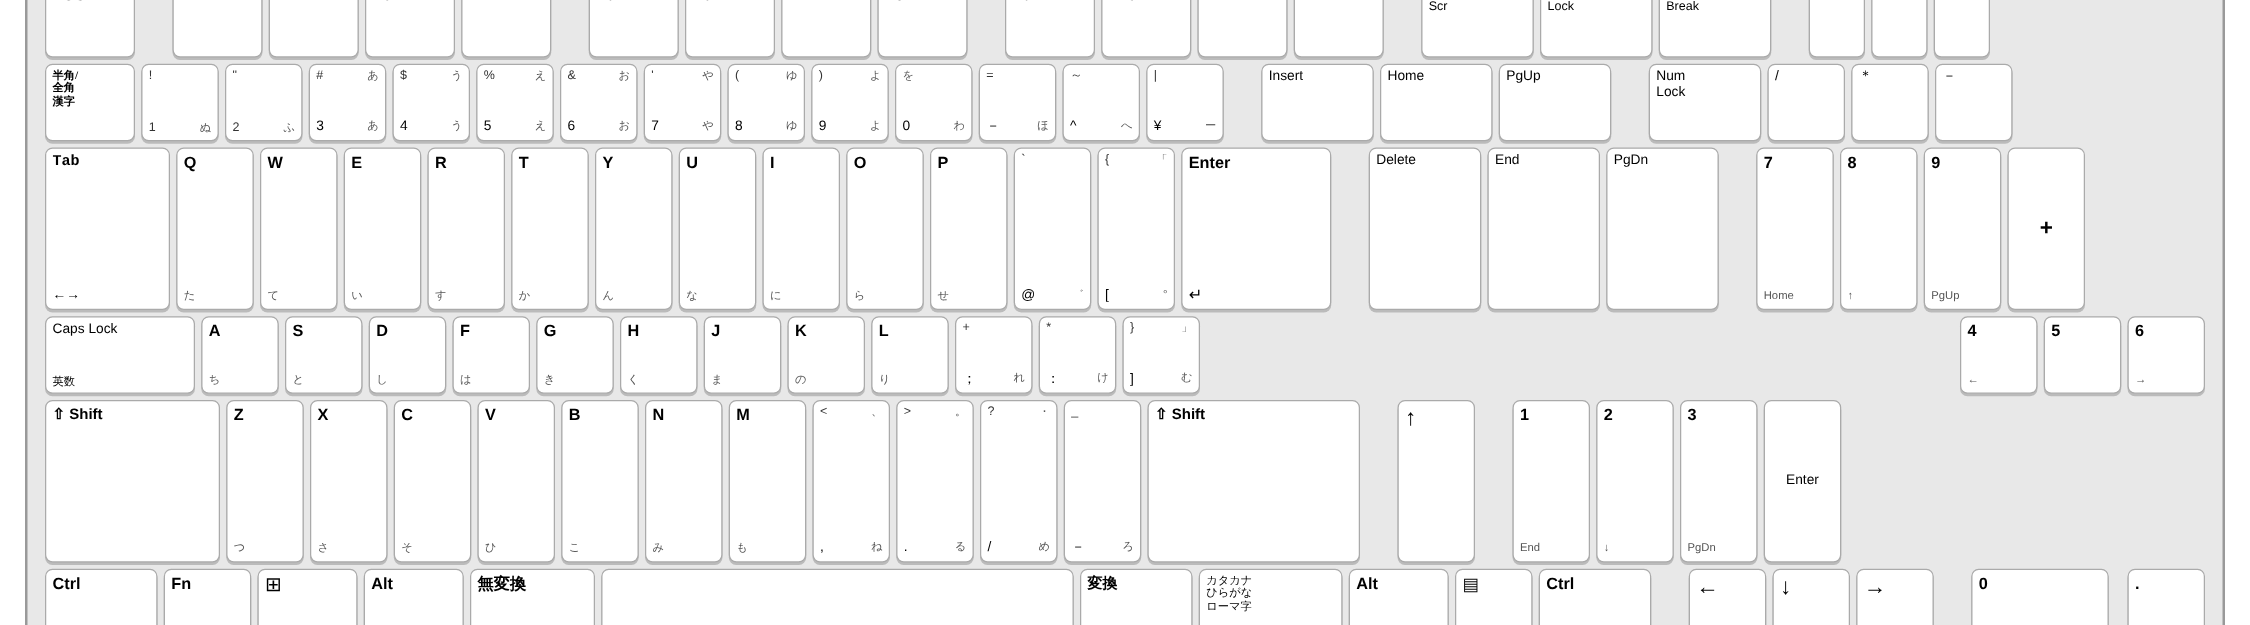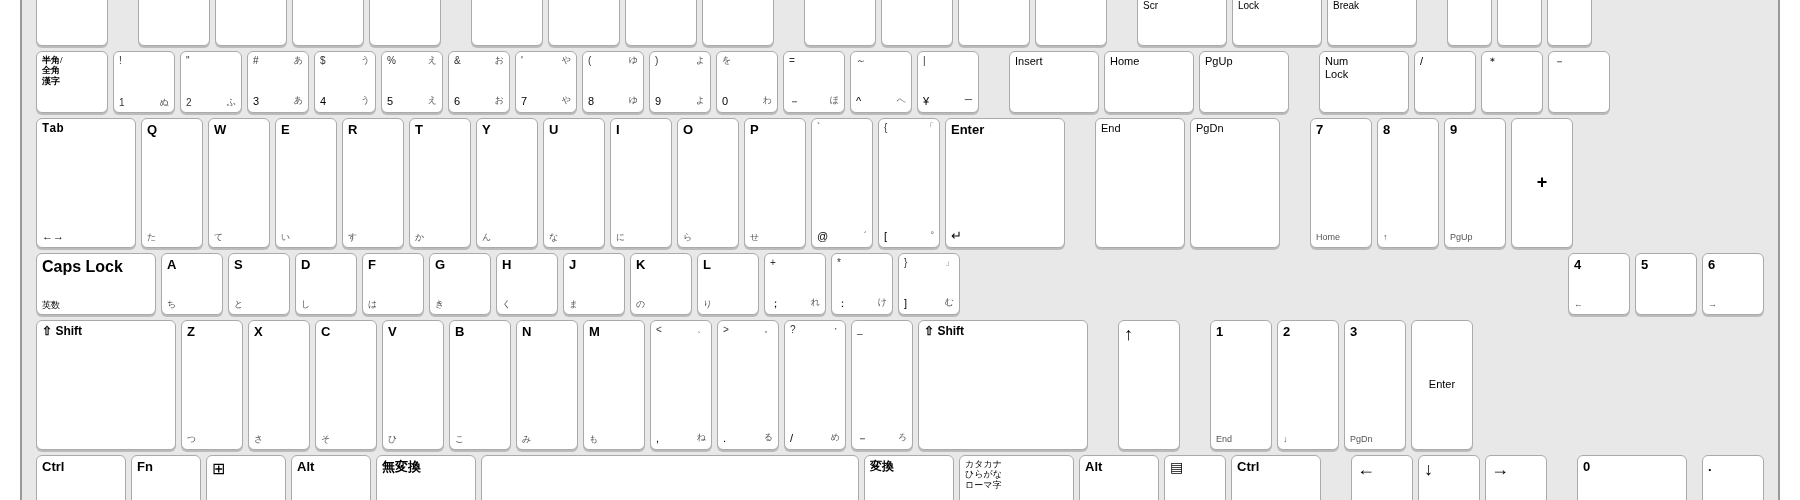--- a/index.html
+++ b/index.html
@@ -375,20 +375,23 @@
           <span>[</span>
           <span class="jp" style="font-size:9px;">°</span>
         </div>
     </div>
     <div class="key key-enter" style="min-width:120px;">
       <span style="font-size:13px;font-weight:bold;">Enter</span>
       <span style="font-size:13px;">↵</span>
     </div>
     <div class="separator"></div>
     <div class="key key-wide">
+        <span>Delete</span>
+      </div>
+    <div class="key key-wide">
         <span>End</span>
       </div>
     <div class="key key-wide">
         <span>PgDn</span>
       </div>
     <div class="separator"></div>
     <div class="key">
       <div><span class="main">7</span></div>
       <div><span class="jp" style="font-size:9px;">Home</span></div>
     </div>
@@ -400,21 +403,21 @@
       <div><span class="main">9</span></div>
       <div><span class="jp" style="font-size:9px;">PgUp</span></div>
     </div>
     <div class="key key-numplus key-tall" style="display:flex;align-items:center;justify-content:center;">
       <span style="font-size:18px;font-weight:bold;">+</span>
     </div>
   </div>
 
   <div class="row">
     <div class="key key-caps" style="min-width:120px;">
-      <span style="font-size:16px;font-weight:bold;">Caps Lock</span>
+      <span style="font-size:11px;font-weight:normal;">Caps Lock</span>
       <span style="font-size:9px;">英数</span>
     </div>
     <div class="key">
       <div><span class="main">A</span></div>
       <div><span class="jp" style="font-size:9px;">ち</span></div>
     </div>
     <div class="key">
       <div><span class="main">S</span></div>
       <div><span class="jp" style="font-size:9px;">と</span></div>
     </div>

